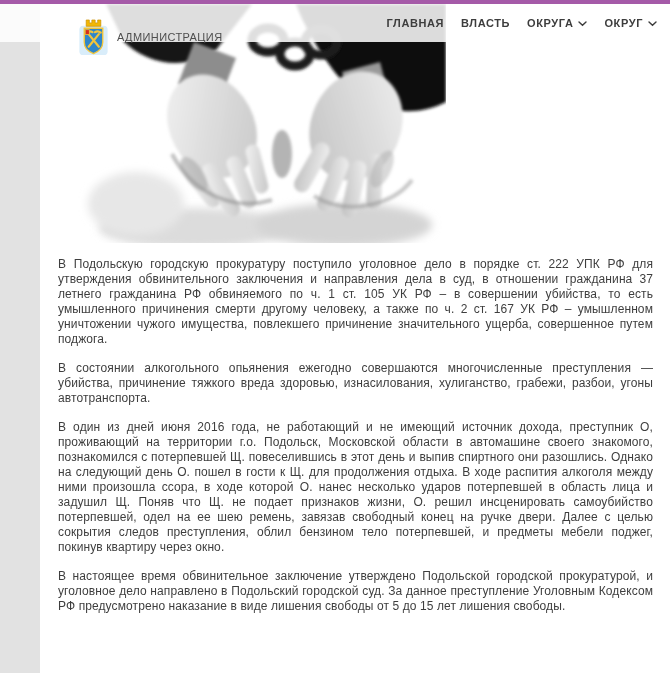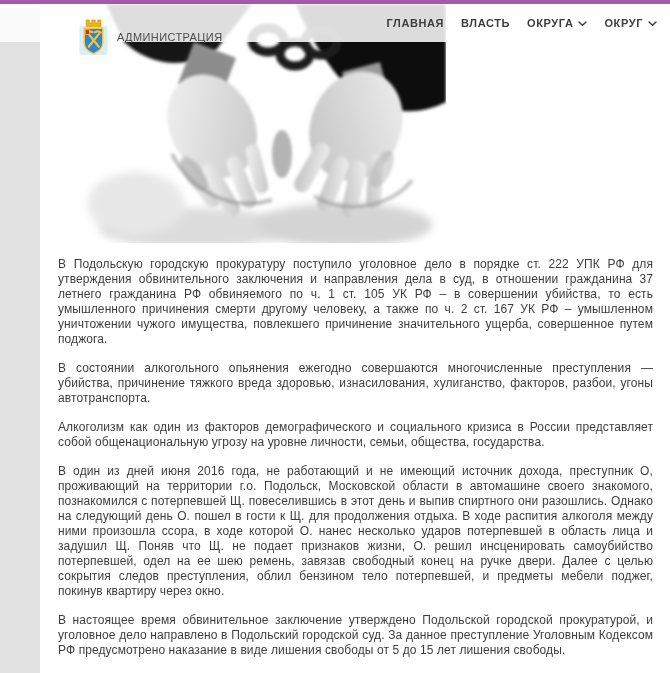--- a/index.html
+++ b/index.html
@@ -99,22 +99,21 @@
           <path d="M270,192 C302,212 348,202 368,176" stroke="#909090" stroke-width="4" fill="none" opacity="0.5"></path>
           <ellipse cx="338" cy="165" rx="9" ry="20" fill="#a0a0a0" opacity="0.4" transform="rotate(25 338 165)"></ellipse>
         </g>
 
         <ellipse cx="238" cy="150" rx="10" ry="24" fill="#6c6c6c" opacity="0.5" filter="url(#soft)"></ellipse>
       </svg>
     </div>
 
     <div class="text" style="color: rgb(62, 62, 62);">
       <p>В Подольскую городскую прокуратуру поступило уголовное дело в порядке ст. 222 УПК РФ для утверждения обвинительного заключения и направления дела в суд, в отношении гражданина 37 летнего гражданина РФ обвиняемого по ч. 1 ст. 105 УК РФ – в совершении убийства, то есть умышленного причинения смерти другому человеку, а также по ч. 2 ст. 167 УК РФ – умышленном уничтожении чужого имущества, повлекшего причинение значительного ущерба, совершенное путем поджога.</p>
-      <p>В состоянии алкогольного опьянения ежегодно совершаются многочисленные преступления — убийства, причинение тяжкого вреда здоровью, изнасилования, хулиганство, факторов, разбои, угоны автотранспорта.</p>
-      <p>Алкоголизм как один из факторов демографического и социального кризиса в России представляет собой общенациональную угрозу на уровне личности, семьи, общества, государства.</p>
+      <p>В состоянии алкогольного опьянения ежегодно совершаются многочисленные преступления — убийства, причинение тяжкого вреда здоровью, изнасилования, хулиганство, грабежи, разбои, угоны автотранспорта.</p>
       <p>В один из дней июня 2016 года, не работающий и не имеющий источник дохода, преступник О, проживающий на территории г.о. Подольск, Московской области в автомашине своего знакомого, познакомился с потерпевшей Щ. повеселившись в этот день и выпив спиртного они разошлись. Однако на следующий день О. пошел в гости к Щ. для продолжения отдыха. В ходе распития алкоголя между ними произошла ссора, в ходе которой О. нанес несколько ударов потерпевшей в область лица и задушил Щ. Поняв что Щ. не подает признаков жизни, О. решил инсценировать самоубийство потерпевшей, одел на ее шею ремень, завязав свободный конец на ручке двери. Далее с целью сокрытия следов преступления, облил бензином тело потерпевшей, и предметы мебели поджег, покинув квартиру через окно.</p>
       <p>В настоящее время обвинительное заключение утверждено Подольской городской прокуратурой, и уголовное дело направлено в Подольский городской суд. За данное преступление Уголовным Кодексом РФ предусмотрено наказание в виде лишения свободы от 5 до 15 лет лишения свободы.</p>
 
     </div>
   </div>
 
   <div class="header">
     <div class="brand">
       <span class="brand-logo">
         <svg viewBox="0 0 31 38" width="31" height="37">

